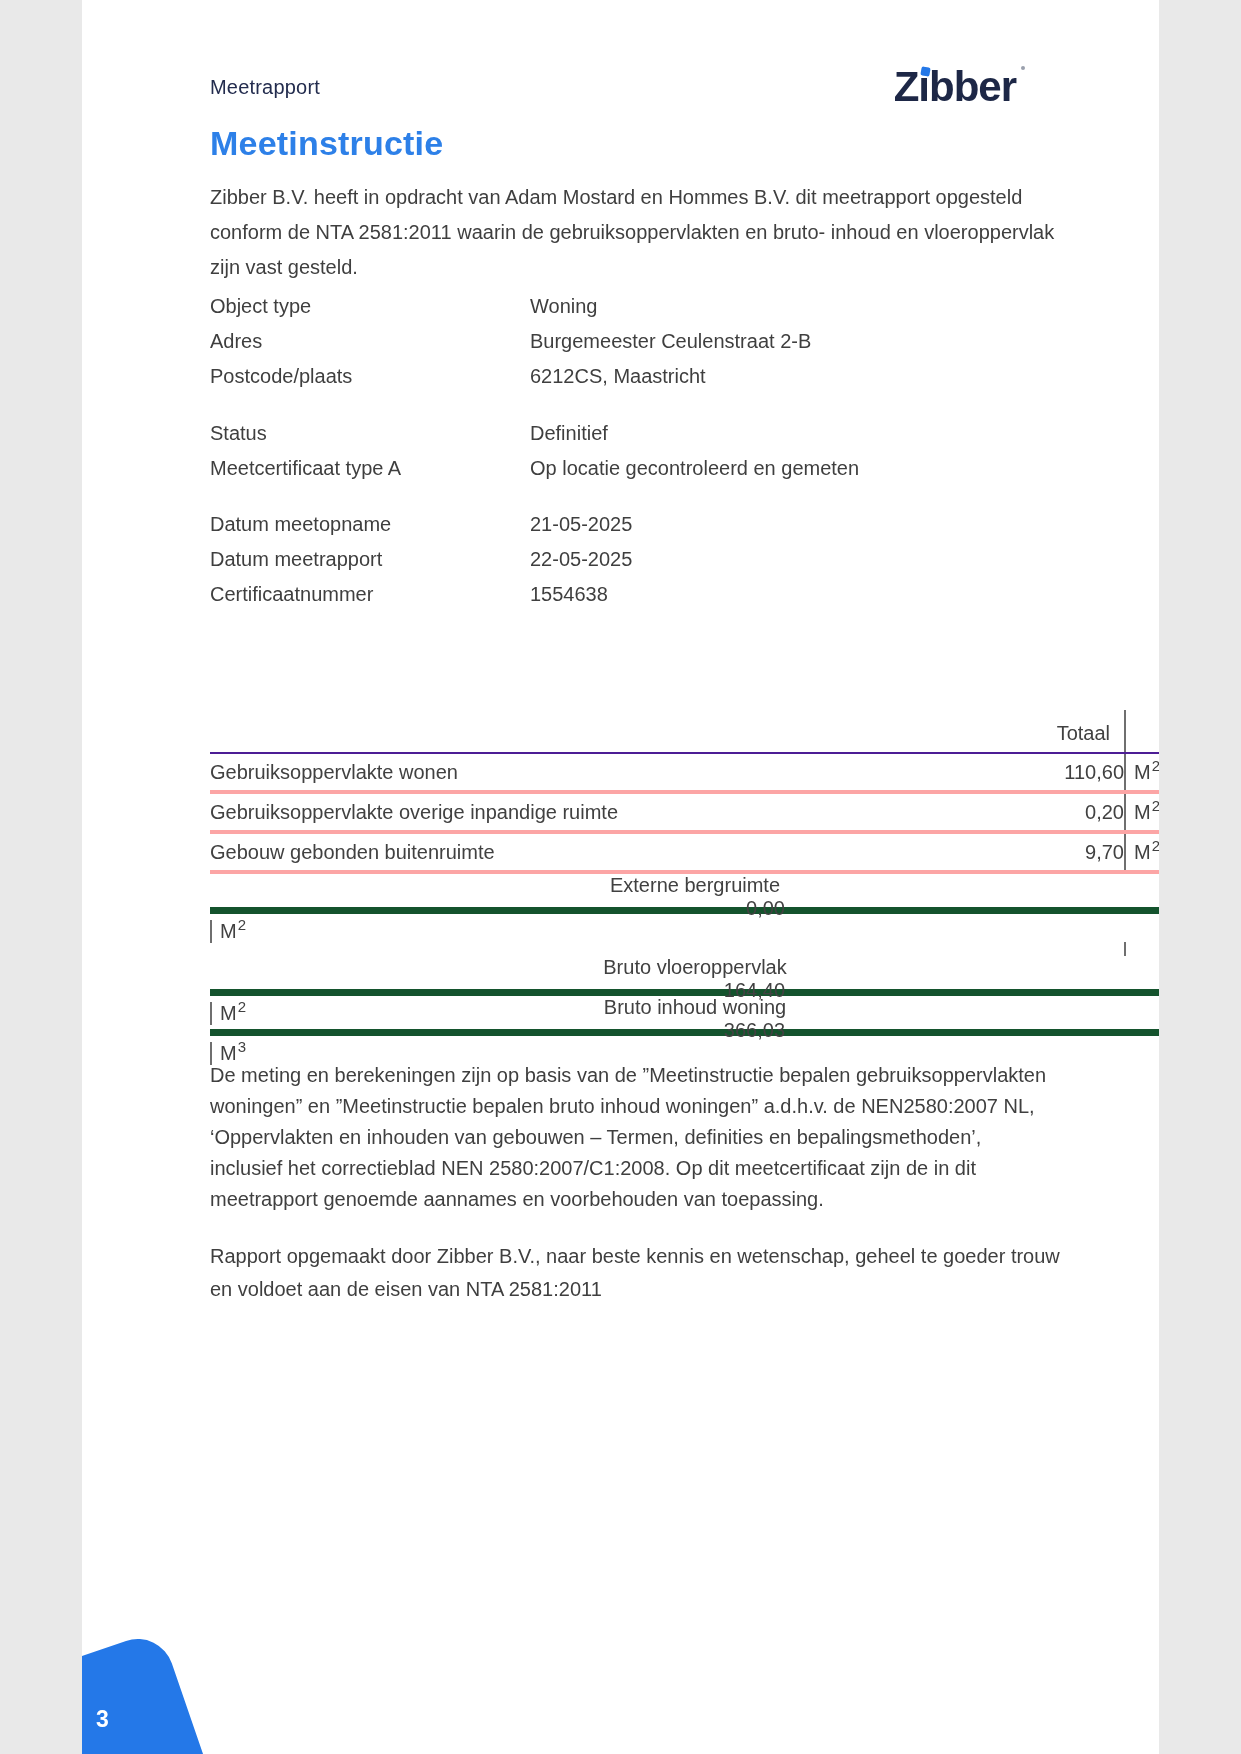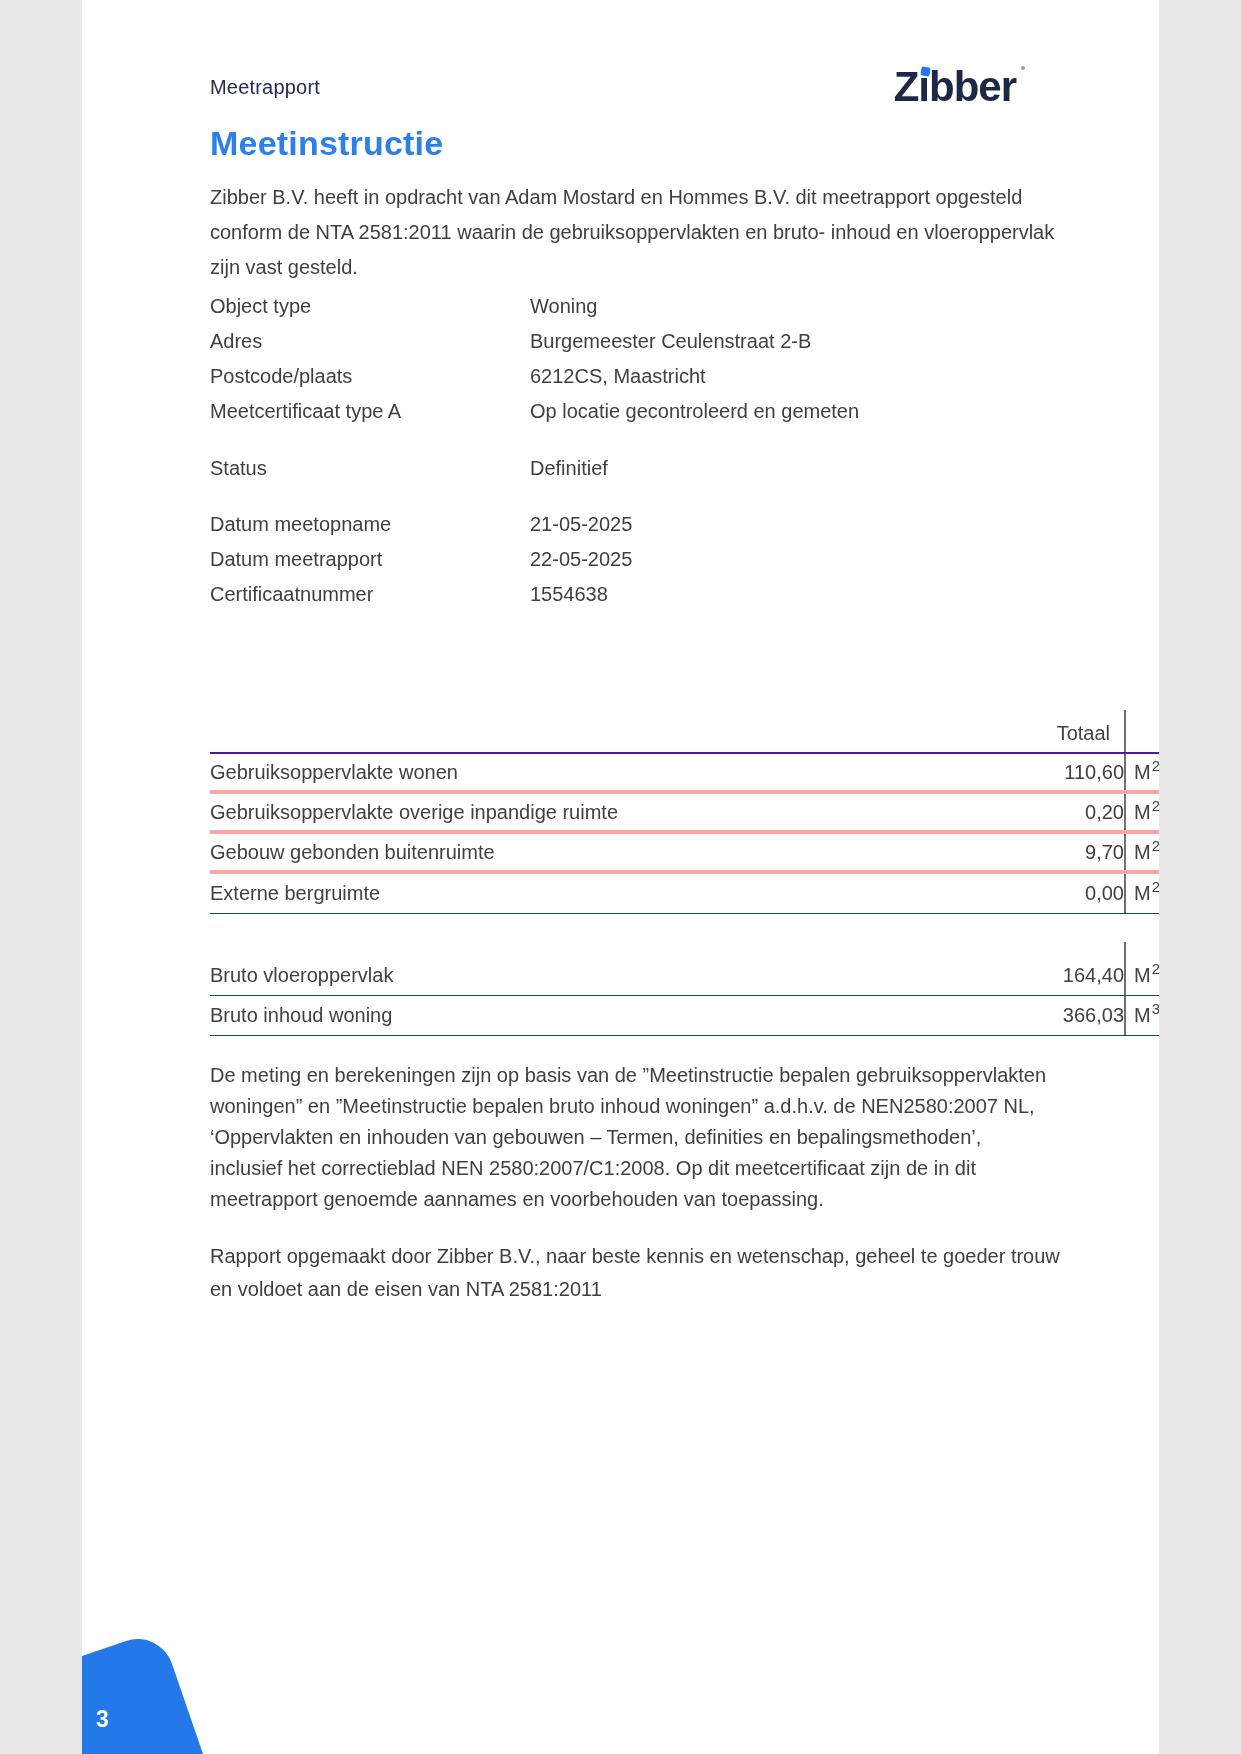--- a/index.html
+++ b/index.html
@@ -31,21 +31,21 @@
   .info-value { flex:1; }
   .gap-before { margin-top:36px; }
   .gap-before2 { margin-top:35px; }
   
   .meas-table { position:absolute; left:128px; width:970px; font-size:20px; }
   .tbl1 { top:710px; } .tbl2 { top:942px; }
   .t-header { display:flex; height:44px; align-items:flex-end; border-bottom:2px solid #4c1d95; }
   .t-header .t-htext { width:914px; text-align:right; padding:0 14px 7px 0; color:#414141; }
   .t-header .t-unit { border-bottom:none; }
   .t-row { display:flex; height:40px; align-items:center; border-bottom:4px solid #fca5a5; color:#414141; }
-  .t-row.dark { border-bottom:1px solid #14532d; }
+  .t-row.dark { border-bottom:7px solid #14532d;flex-direction:column; }
   .t-label { flex:1; }
   .t-value { width:180px; text-align:right; padding-right:0; }
   .t-unit { width:56px; border-left:2px solid #6f6f6f; align-self:stretch; display:flex; align-items:center; padding-left:8px; }
   .t-unit sup { font-size:15px; position:relative; top:-7px; left:1px; }
   .t-spacer { display:flex; height:14px; }
   .t-spacer .sp { flex:1; }
   .t-spacer .t-unit { border-left:2px solid #6f6f6f; }
   
   .badge { position:absolute; left:-58px; top:1652px; width:168px; height:168px; background:#2478e8; border-radius:36px; transform:rotate(-19deg); }
   .page-num { position:absolute; left:14px; top:1706px; color:#ffffff; font-size:23px; font-weight:700; }
@@ -78,27 +78,27 @@
       <div class="info-value">Woning</div>
     </div>
     <div class="info-row">
       <div class="info-label">Adres</div>
       <div class="info-value">Burgemeester Ceulenstraat 2-B</div>
     </div>
     <div class="info-row">
       <div class="info-label">Postcode/plaats</div>
       <div class="info-value">6212CS, Maastricht</div>
     </div>
+    <div class="info-row gap-before">
+      <div class="info-label">Status</div>
+      <div class="info-value">Definitief</div>
+    </div>
     <div class="info-row">
       <div class="info-label">Meetcertificaat type A</div>
       <div class="info-value">Op locatie gecontroleerd en gemeten</div>
-    </div>
-    <div class="info-row gap-before">
-      <div class="info-label">Status</div>
-      <div class="info-value">Definitief</div>
     </div>
     <div class="info-row gap-before2">
       <div class="info-label">Datum meetopname</div>
       <div class="info-value">21-05-2025</div>
     </div>
     <div class="info-row">
       <div class="info-label">Datum meetrapport</div>
       <div class="info-value">22-05-2025</div>
     </div>
     <div class="info-row">

